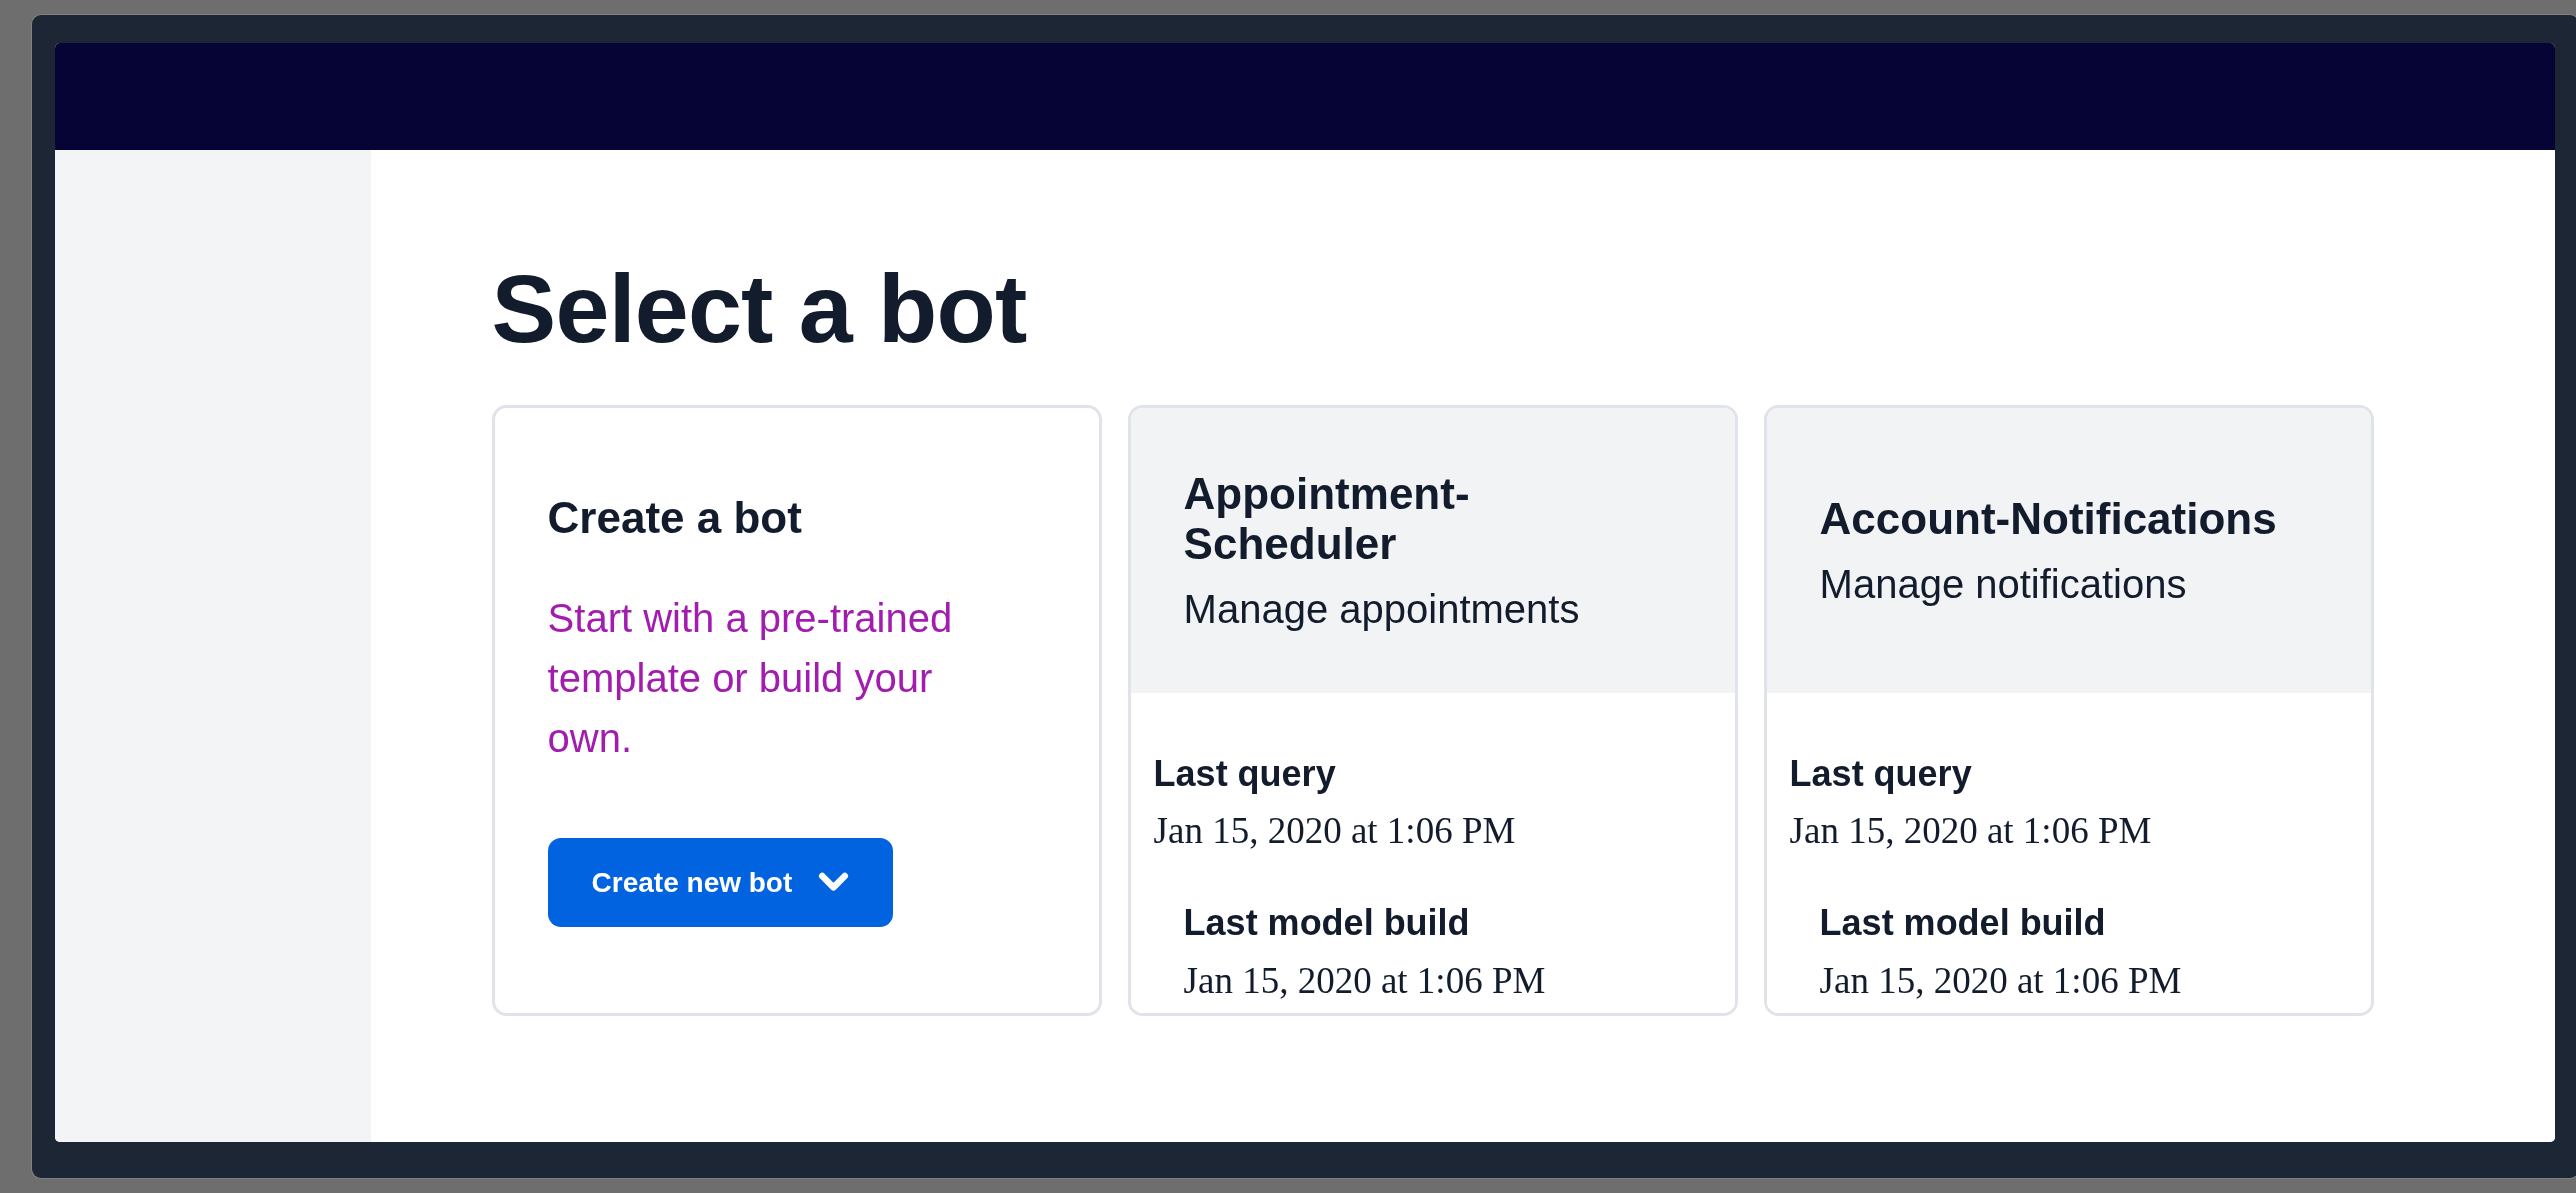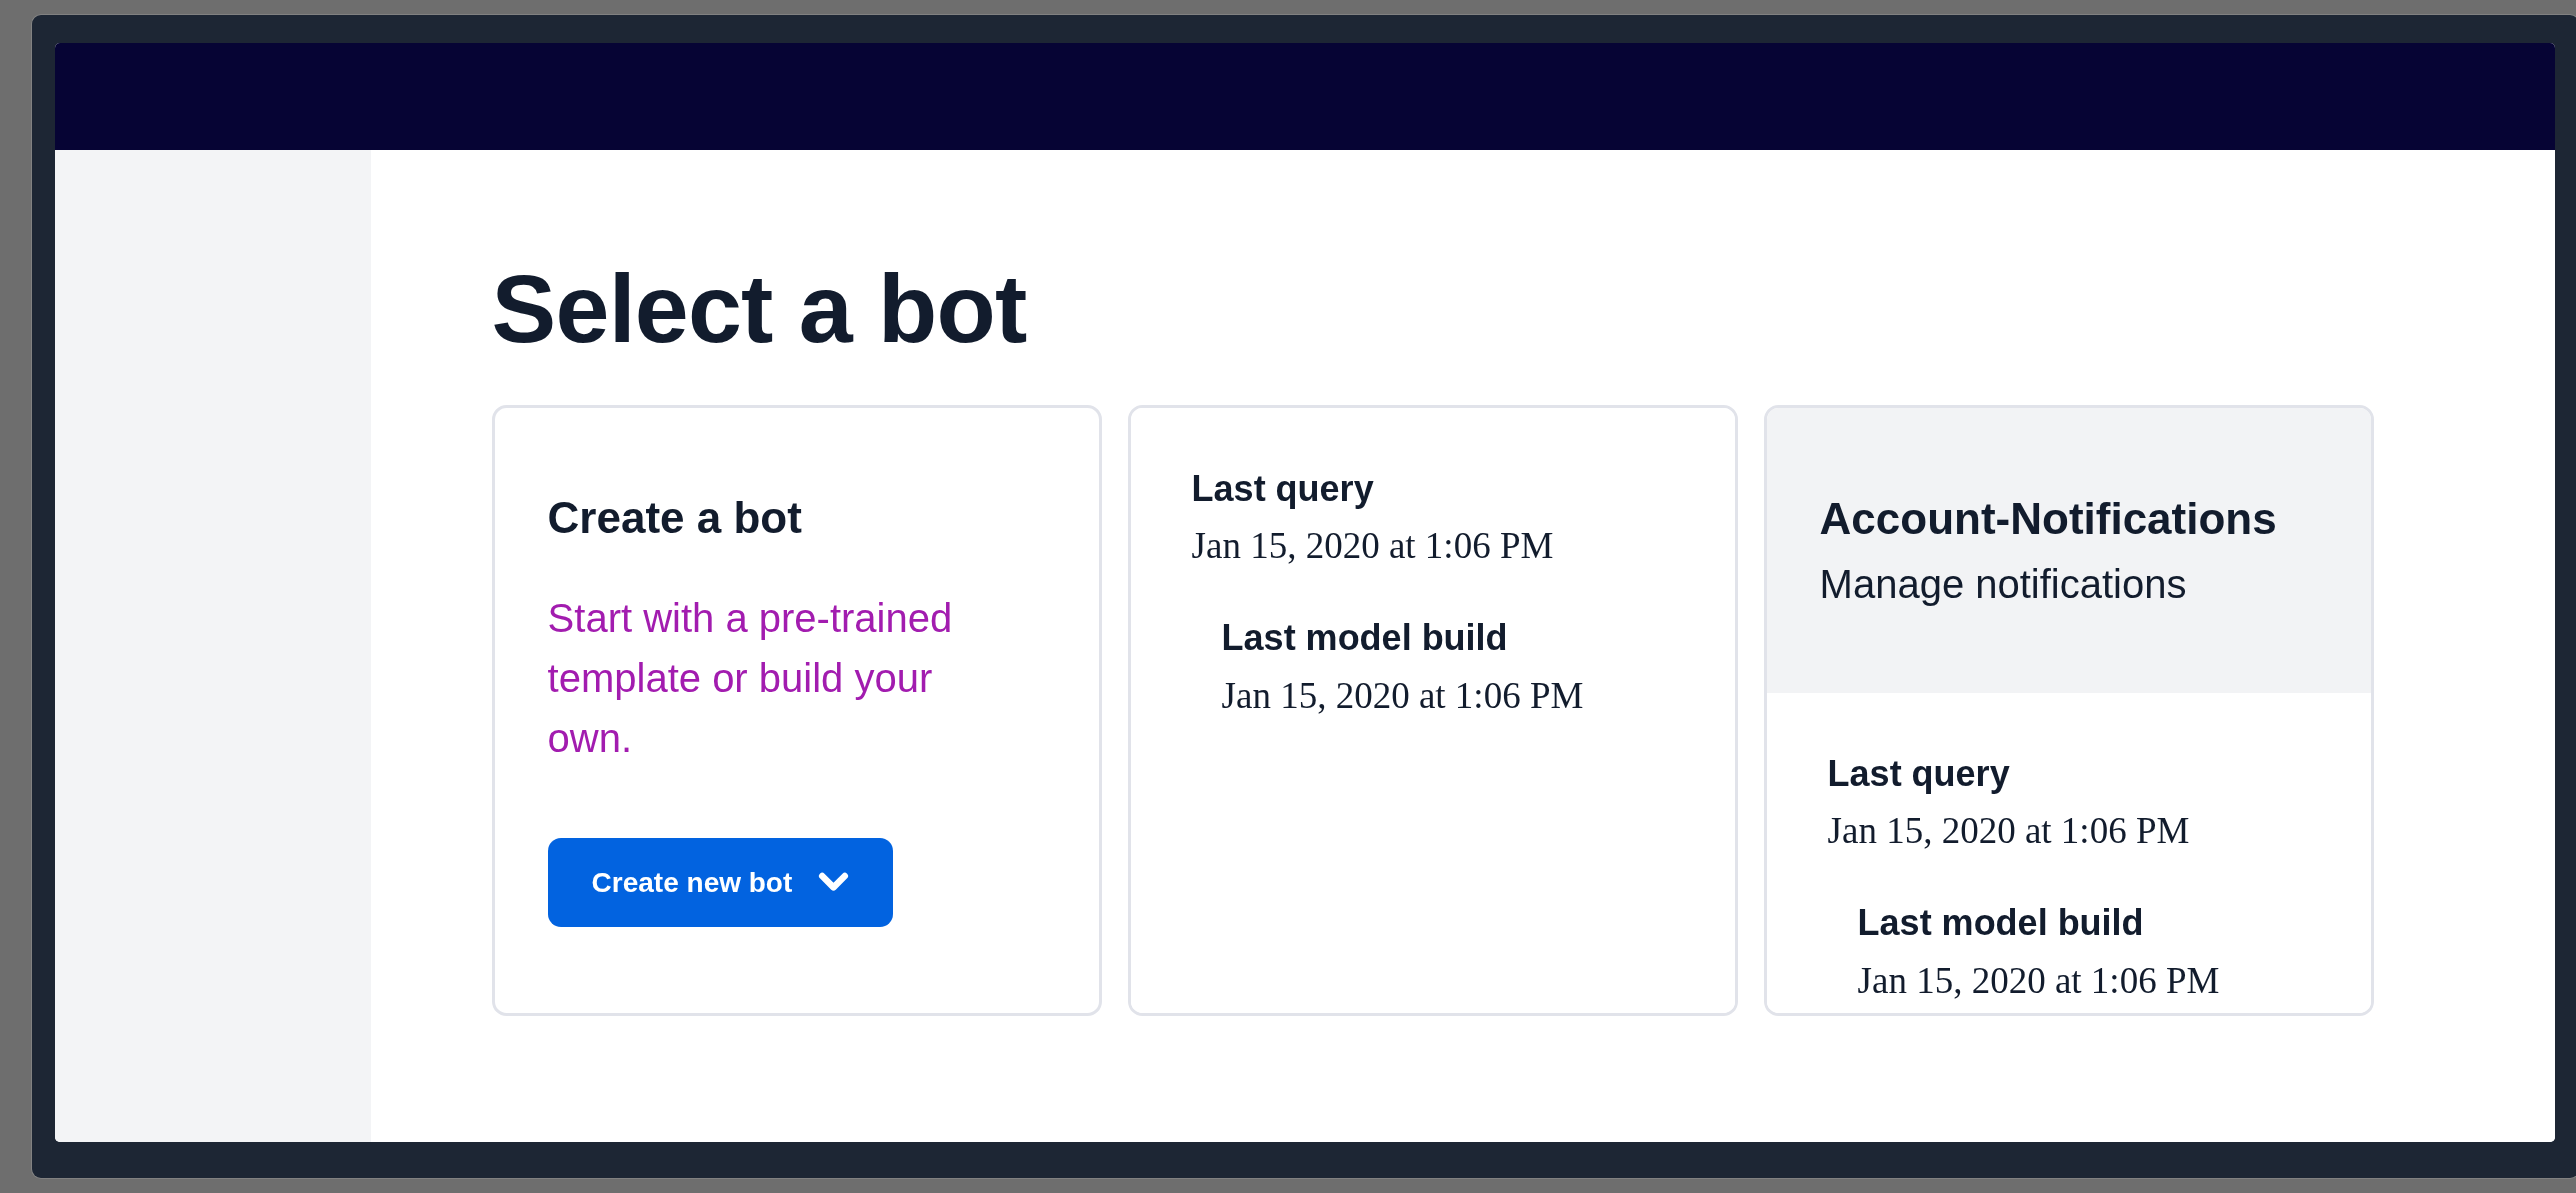--- a/index.html
+++ b/index.html
@@ -119,21 +119,21 @@
     color: #121c2d;
     margin-bottom: 18px;
   }
   .bot-desc {
     font-size: 40px;
     font-weight: 400;
     color: #121c2d;
   }
   .bot-card-body {
     flex: 1;
-    padding: 60px 53px 0 61px;
+    padding: 60px 53px 0 23px;
     background: #ffffff;
   }
   .meta-group + .meta-group { margin-top: 50px; margin-left: 30px; }
   .meta-label {
     font-size: 36px;
     font-weight: 700;
     color: #121c2d;
   }
   .meta-value {
     margin-top: 14.6px;
@@ -166,20 +166,24 @@
               <span>Create new bot</span>
               <span>
                 <svg width="31" height="21" viewBox="0 0 38 26" fill="none">
                   <path d="M5 5 L19 19 L33 5" stroke="#ffffff" stroke-width="8" stroke-linecap="round" stroke-linejoin="round"></path>
                 </svg>
               </span>
             </button>
           </section>
 
           <section class="card bot-card">
+            <div class="bot-card-header">
+              <div class="bot-name">Appointment-Scheduler</div>
+              <div class="bot-desc">Manage appointments</div>
+            </div>
             <div class="bot-card-body">
               <div class="meta-group">
                 <div class="meta-label">Last query</div>
                 <div class="meta-value">Jan 15, 2020 at 1:06 PM</div>
               </div>
               <div class="meta-group">
                 <div class="meta-label">Last model build</div>
                 <div class="meta-value">Jan 15, 2020 at 1:06 PM</div>
               </div>
             </div>

